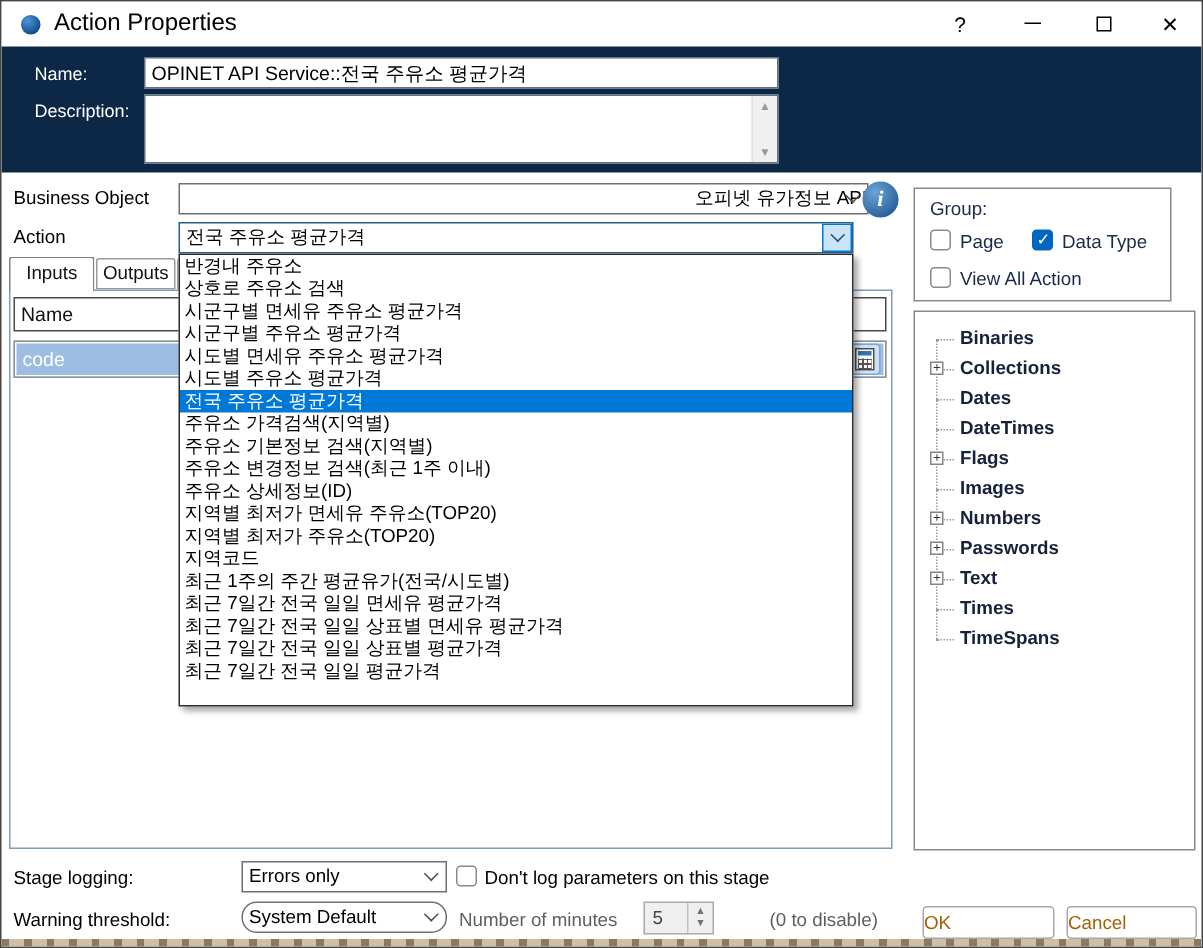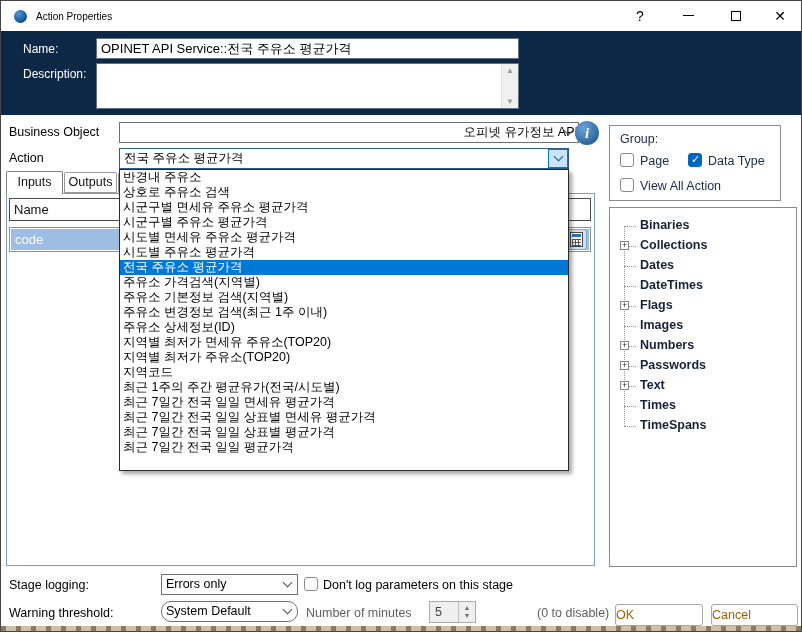--- a/index.html
+++ b/index.html
@@ -6,21 +6,21 @@
   body { font-family: "Liberation Sans", sans-serif; font-size: 12px; color: #111; }
   .window { position: relative; width: 802px; height: 632px; background: #fff;
             border: 1px solid #454545; overflow: hidden; }
 
   
   .titlebar { position: absolute; left: 0; top: 0; width: 100%; height: 30px;
               background: #fff; display: flex; align-items: center; }
   .app-icon { width: 13px; height: 13px; border-radius: 50%;
               background: radial-gradient(circle at 35% 30%, #4f94d6, #0d4e8c 75%);
               margin: 0 9px 0 13px; }
-  .title-text { font-size: 10px; color: #000; text-align: center; }
+  .title-text { font-size: 16px; color: #000; text-align: center; }
   .tb-btn { position: absolute; top: 0; height: 29px; width: 38px; display: flex;
             align-items: center; justify-content: center; color: #000; font-size: 14px; }
   .tb-help { left: 620px; } .tb-min { left: 668px; } .tb-max { left: 716px; } .tb-close { left: 760px; }
   .max-glyph { width: 10px; height: 10px; border: 1.2px solid #000; }
   .min-glyph { width: 11px; height: 0; border-top: 1.2px solid #000; display:inline-block; }
 
   
   .navy { position: absolute; left: 0; top: 30px; width: 100%; height: 84px; background: #0d2847; }
   .navy-label { position: absolute; color: #fff; font-size: 12px; }
   .name-input { position: absolute; left: 95px; top: 7px; width: 423px; height: 21px;
@@ -296,19 +296,19 @@
       </span>
   </div>
   <div class="ft-label ft-gray" style="left:305px;top:605px;">Number of minutes</div>
   <div class="spinner">
     <span>5</span>
     <div class="spin-btns">
       <div class="arr" style="top:1px;">▲</div>
       <div class="arr" style="bottom:1px;">▼</div>
     </div>
   </div>
-  <div class="ft-label ft-gray" style="left:536px;top:605px;">(0 to disable)</div>
+  <div class="ft-label ft-gray" style="left:512px;top:605px;">(0 to disable)</div>
 
   <div class="btn btn-ok">OK</div>
   <div class="btn btn-cancel">Cancel</div>
 
   <div class="bottom-strip"></div>
 </div>
 
 </body></html>

